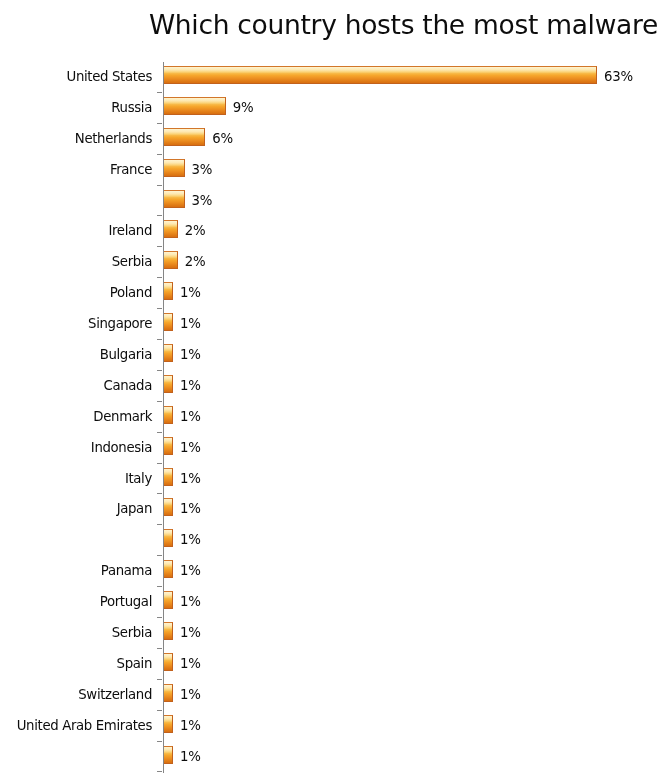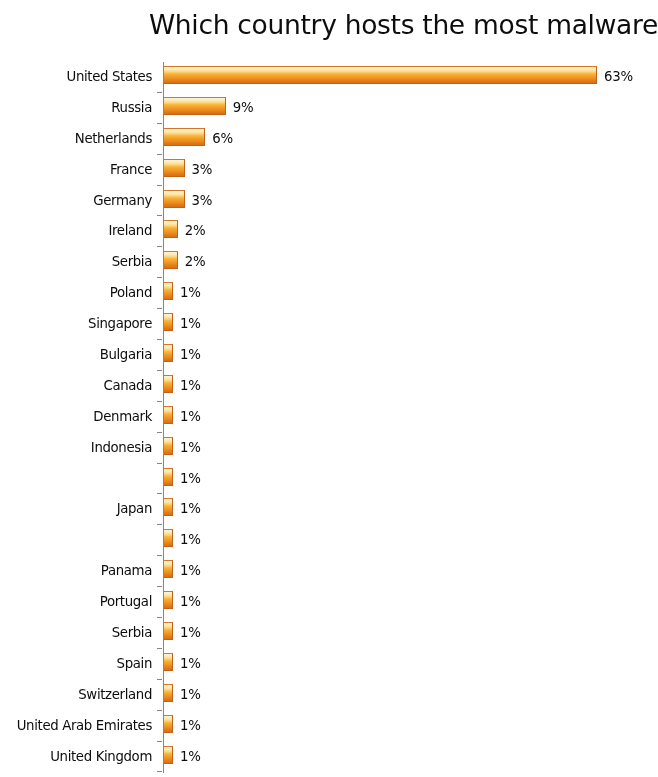--- a/index.html
+++ b/index.html
@@ -197,21 +197,20 @@
         </div>
         <div class="bar-row">
           <div class="cat-label">France</div>
           <div class="bar-wrap">
             <div class="bar" title="France 3%" style="width: 20.619px;"></div>
             <div class="value-label" style="left: 27.619px;">3%</div>
           </div>
           <div class="axis-tick"></div>
         </div>
         <div class="bar-row">
-          <div class="cat-label">Germany</div>
           <div class="bar-wrap">
             <div class="bar" title="Germany 3%" style="width: 20.619px;"></div>
             <div class="value-label" style="left: 27.619px;">3%</div>
           </div>
           <div class="axis-tick"></div>
         </div>
         <div class="bar-row">
           <div class="cat-label">Ireland</div>
           <div class="bar-wrap">
             <div class="bar" title="Ireland 2%" style="width: 13.746px;"></div>
@@ -269,20 +268,21 @@
         </div>
         <div class="bar-row">
           <div class="cat-label">Indonesia</div>
           <div class="bar-wrap">
             <div class="bar" title="Indonesia 1%" style="width: 9px;"></div>
             <div class="value-label" style="left: 16px;">1%</div>
           </div>
           <div class="axis-tick"></div>
         </div>
         <div class="bar-row">
+          <div class="cat-label">Italy</div>
           <div class="bar-wrap">
             <div class="bar" title="Italy 1%" style="width: 9px;"></div>
             <div class="value-label" style="left: 16px;">1%</div>
           </div>
           <div class="axis-tick"></div>
         </div>
         <div class="bar-row">
           <div class="cat-label">Japan</div>
           <div class="bar-wrap">
             <div class="bar" title="Japan 1%" style="width: 9px;"></div>
@@ -339,21 +339,20 @@
         </div>
         <div class="bar-row">
           <div class="cat-label">United Arab Emirates</div>
           <div class="bar-wrap">
             <div class="bar" title="United Arab Emirates 1%" style="width: 9px;"></div>
             <div class="value-label" style="left: 16px;">1%</div>
           </div>
           <div class="axis-tick"></div>
         </div>
         <div class="bar-row">
-          <div class="cat-label">United Kingdom</div>
           <div class="bar-wrap">
             <div class="bar" title="United Kingdom 1%" style="width: 9px;"></div>
             <div class="value-label" style="left: 16px;">1%</div>
           </div>
           <div class="axis-tick"></div>
         </div>
       </div>
   </div>
 
 </div>

